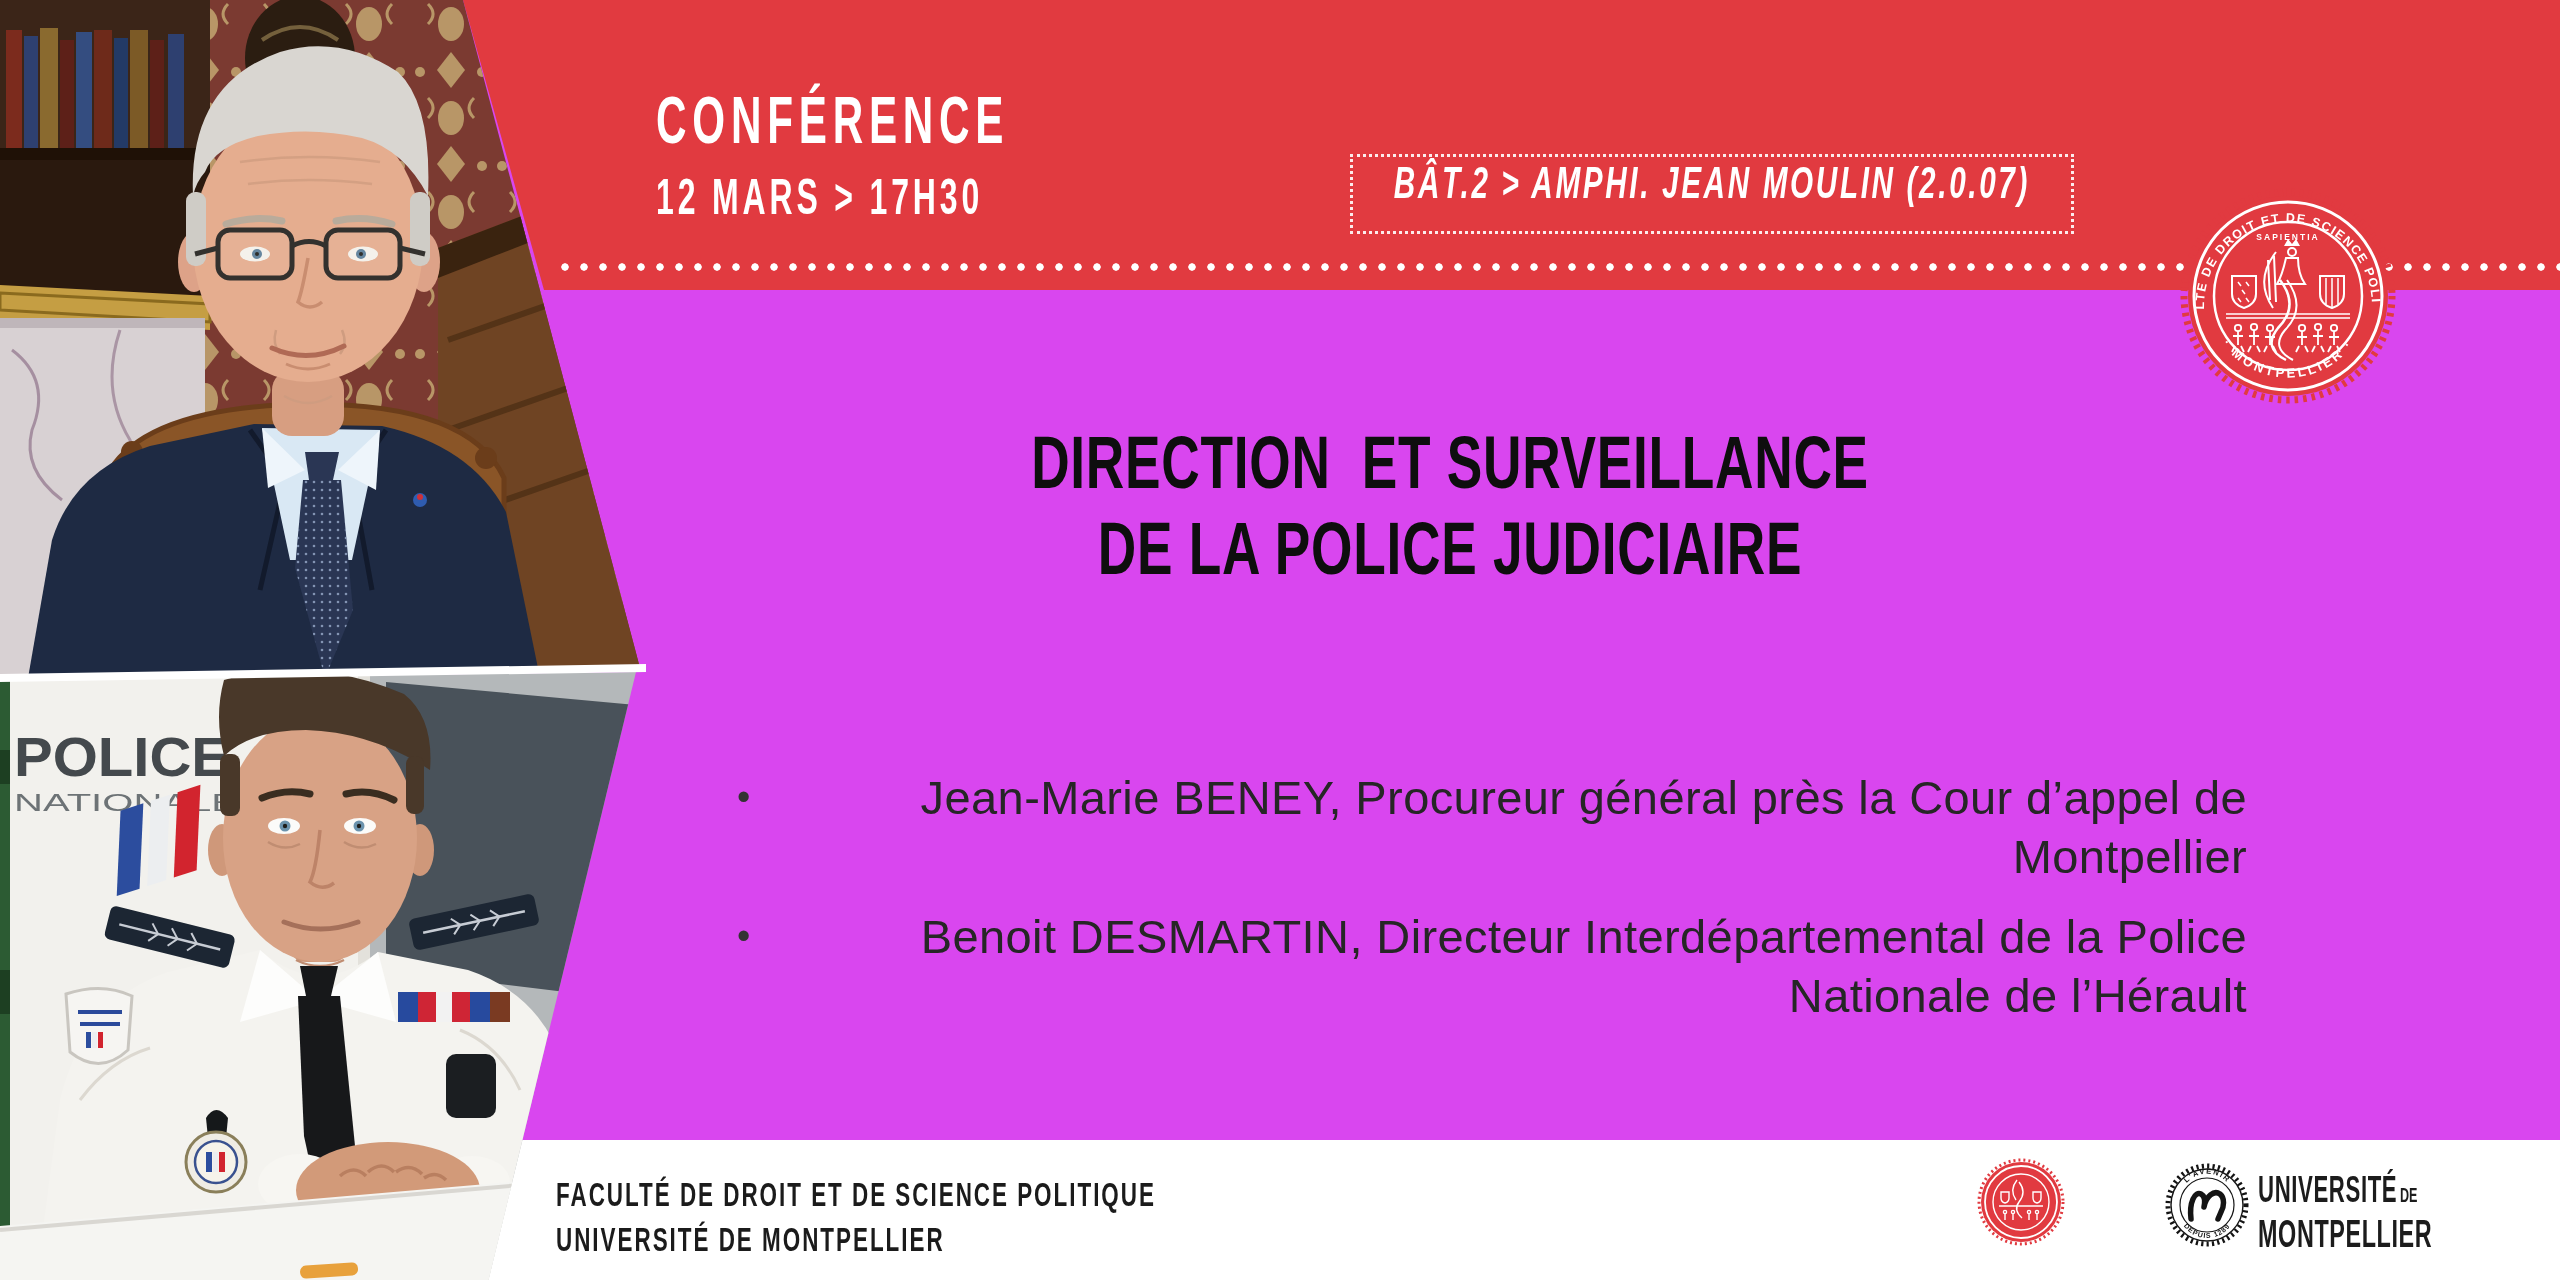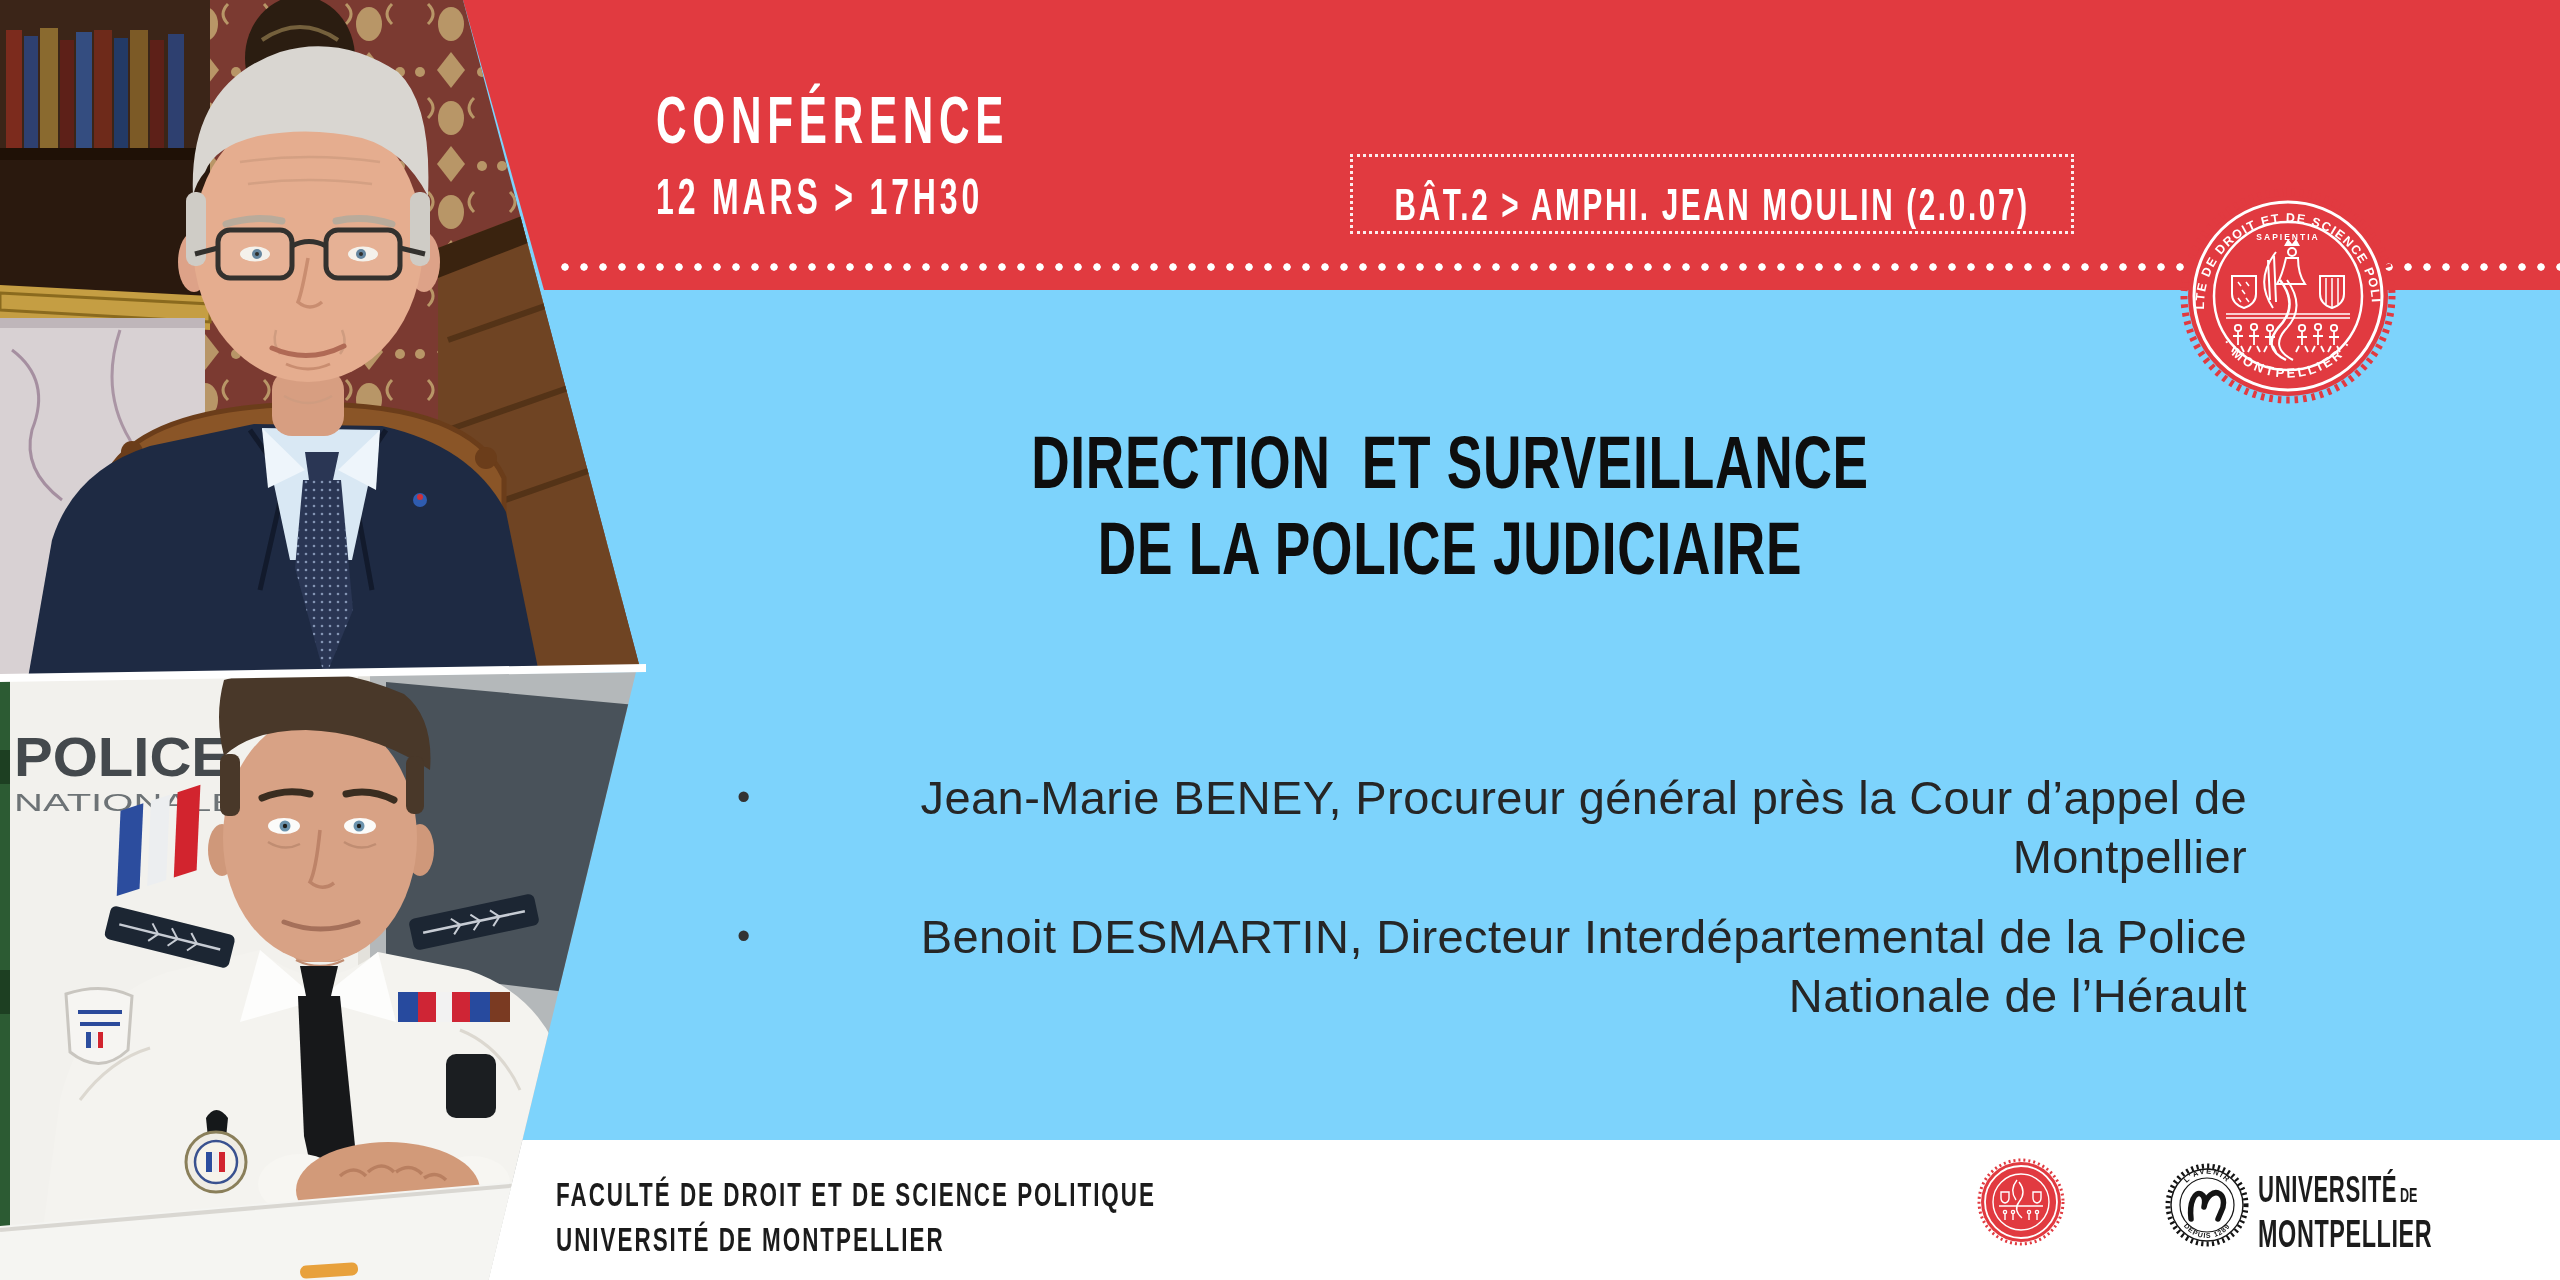--- a/index.html
+++ b/index.html
@@ -1,34 +1,34 @@
 <!DOCTYPE html>
 <html><head>
 <meta charset="utf-8">
 <style>
   html,body{margin:0;padding:0;background:#fff;}
-  .stage{position:relative;width:2560px;height:1280px;background:#7dd3fc;overflow:hidden;
+  .stage{position:relative;width:2560px;height:1280px;background:#d946ef;overflow:hidden;
          font-family:"Liberation Sans",sans-serif;}
   .stage *{box-sizing:border-box;}
 
   
   .footer-strip{position:absolute;left:0;top:1140px;width:2560px;height:140px;background:#ffffff;z-index:1;}
 
   
   .red-band{position:absolute;left:0;top:0;width:2560px;height:290px;background:#e13a40;
             clip-path:polygon(463px 0,2560px 0,2560px 290px,544px 290px);z-index:2;}
   .conference{position:absolute;left:656px;top:82px;color:#fff;font-weight:bold;font-size:66px;
               letter-spacing:9px;transform:scaleX(.64);transform-origin:0 0;white-space:nowrap;}
   .datetime{position:absolute;left:656px;top:168px;color:#fff;font-weight:bold;font-size:50px;
             letter-spacing:6px;transform:scaleX(.64);transform-origin:0 0;white-space:nowrap;}
   .dotline{position:absolute;left:560px;right:0;top:262px;height:10px;
            background-image:radial-gradient(circle at 5px 5px,#fff 0 3.4px,rgba(255,255,255,0) 4px);
            background-size:19px 10px;background-repeat:repeat-x;}
   .location-box{position:absolute;left:1350px;top:154px;width:724px;height:80px;
-                border:3px dotted rgba(255,255,255,.9);display:flex;align-items:flex-end;justify-content:center;}
+                border:3px dotted rgba(255,255,255,.9);display:flex;align-items:flex-start;justify-content:center;font-style:italic;}
   .location-label{color:#fff;font-weight:bold;font-size:45px;letter-spacing:4px;
                   transform:scaleX(.66);white-space:nowrap;}
 
   
   .photo-top{position:absolute;left:0;top:0;width:648px;height:678px;z-index:3;
              clip-path:polygon(0 0,463px 0,640px 668px,0 676px);}
   .photo-gap{position:absolute;left:0;top:664px;width:646px;height:18px;background:#ffffff;z-index:4;
              clip-path:polygon(0 10px,646px 0,646px 8px,0 18px);}
   .photo-bottom{position:absolute;left:0;top:670px;width:648px;height:612px;z-index:3;
                 clip-path:polygon(0 10px,636px 2px,488px 612px,0 612px);}

